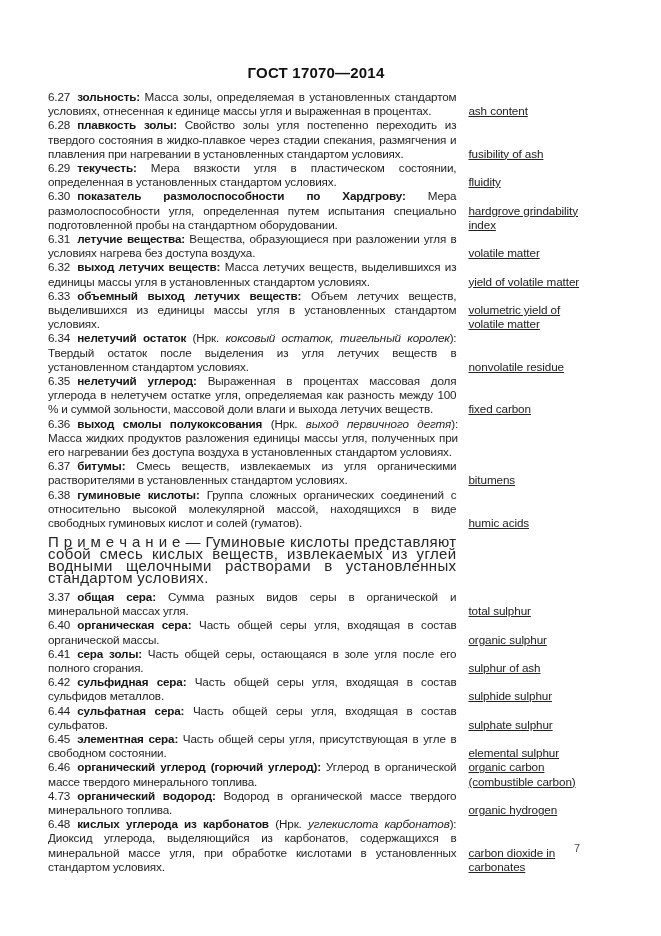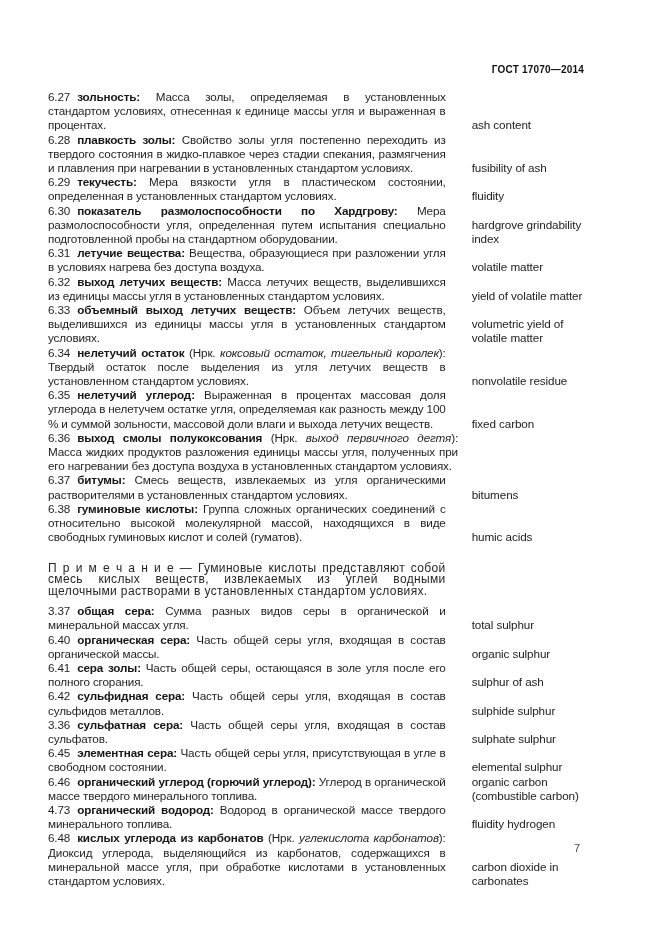--- a/index.html
+++ b/index.html
@@ -14,22 +14,22 @@
     background: #ffffff;
     font-family: "Liberation Sans", sans-serif;
     color: #1f1f1f;
     overflow: hidden;
   }
   .header {
     position: absolute;
     top: 64px;
     left: 48px;
     right: 77px;
-    text-align: right;
-    font-size: 10px;
+    text-align: center;
+    font-size: 15px;
     font-weight: bold;
     color: #111;
     letter-spacing: 0.2px;
   }
   .content {
     position: absolute;
     top: 90px;
     left: 48px;
     width: 542px;
   }
@@ -46,31 +46,32 @@
     color: #1f1f1f;
   }
   .num {
     padding-right: 7px;
   }
   .seg-b { font-weight: bold; color: #161616; }
   .seg-i { font-style: italic; }
   .seg-n { }
   .eng {
     width: 122px;
-    margin-left: 26px;
+    margin-left: 12px;
     font-size: 11.7px;
     line-height: 14.2px;
     letter-spacing: -0.1px;
     white-space: nowrap;
     color: #222;
+    text-decoration: underline;
   }
   .note {
     width: 410px;
-    margin: 18px 0 6px 0;
-    font-size: 12px;
+    margin: 6px 0 6px 0;
+    font-size: 15px;
     line-height: 11.9px;
     letter-spacing: 0.35px;
     text-align: justify;
     color: #262626;
   }
   .footer {
     position: absolute;
     top: 842px;
     left: 48px;
     right: 81px;
@@ -167,37 +168,37 @@
     <div class="eng"><span>sulphur of ash</span></div>
   </div>
 
   <div class="entry">
     <div class="def"><span class="num">6.42</span><span class="seg-b">сульфидная сера:</span><span class="seg-n"> Часть общей серы угля, входящая в состав сульфидов металлов.</span></div>
     <div class="eng"><span>sulphide sulphur</span></div>
   </div>
 
 
   <div class="entry">
-    <div class="def"><span class="num">3.36</span><span class="seg-b">сульфатная сера:</span><span class="seg-n"> Часть общей серы угля, входящая в состав сульфатов.</span></div>
+    <div class="def"><span class="num">6.44</span><span class="seg-b">сульфатная сера:</span><span class="seg-n"> Часть общей серы угля, входящая в состав сульфатов.</span></div>
     <div class="eng"><span>sulphate sulphur</span></div>
   </div>
 
   <div class="entry">
     <div class="def"><span class="num">6.45</span><span class="seg-b">элементная сера:</span><span class="seg-n"> Часть общей серы угля, присутствующая в угле в свободном состоянии.</span></div>
     <div class="eng"><span>elemental sulphur</span></div>
   </div>
 
   <div class="entry">
     <div class="def"><span class="num">6.46</span><span class="seg-b">органический углерод (горючий углерод):</span><span class="seg-n"> Углерод в органической массе твердого минерального топлива.</span></div>
     <div class="eng"><span>organic carbon</span><br><span>(combustible carbon)</span></div>
   </div>
 
   <div class="entry">
     <div class="def"><span class="num">4.73</span><span class="seg-b">органический водород:</span><span class="seg-n"> Водород в органической массе твердого минерального топлива.</span></div>
-    <div class="eng"><span>fluidity hydrogen</span></div>
+    <div class="eng"><span>organic hydrogen</span></div>
   </div>
 
   <div class="entry">
     <div class="def"><span class="num">6.48</span><span class="seg-b">кислых углерода из карбонатов</span><span class="seg-n"> (Нрк. </span><span class="seg-i">углекислота карбонатов</span><span class="seg-n">): Диоксид углерода, выделяющийся из карбонатов, содержащихся в минеральной массе угля, при обработке кислотами в установленных стандартом условиях.</span></div>
     <div class="eng"><span>carbon dioxide in</span><br><span>carbonates</span></div>
   </div>
 </div>
 
   <div class="footer">
     <span>7</span>

